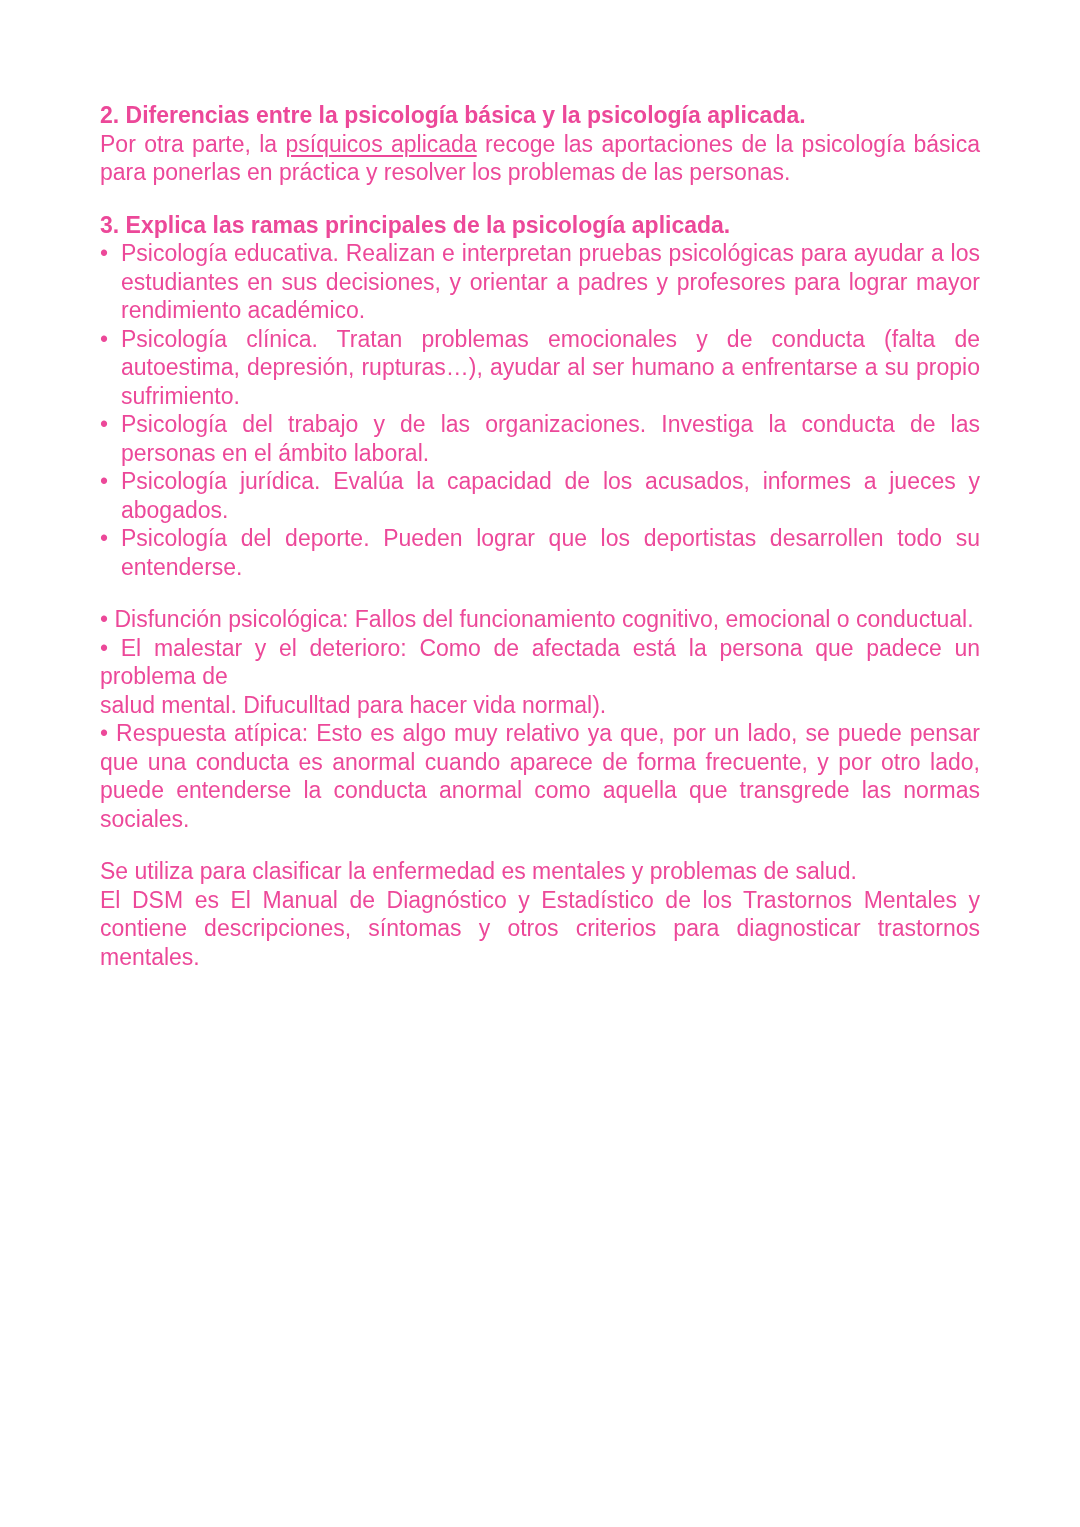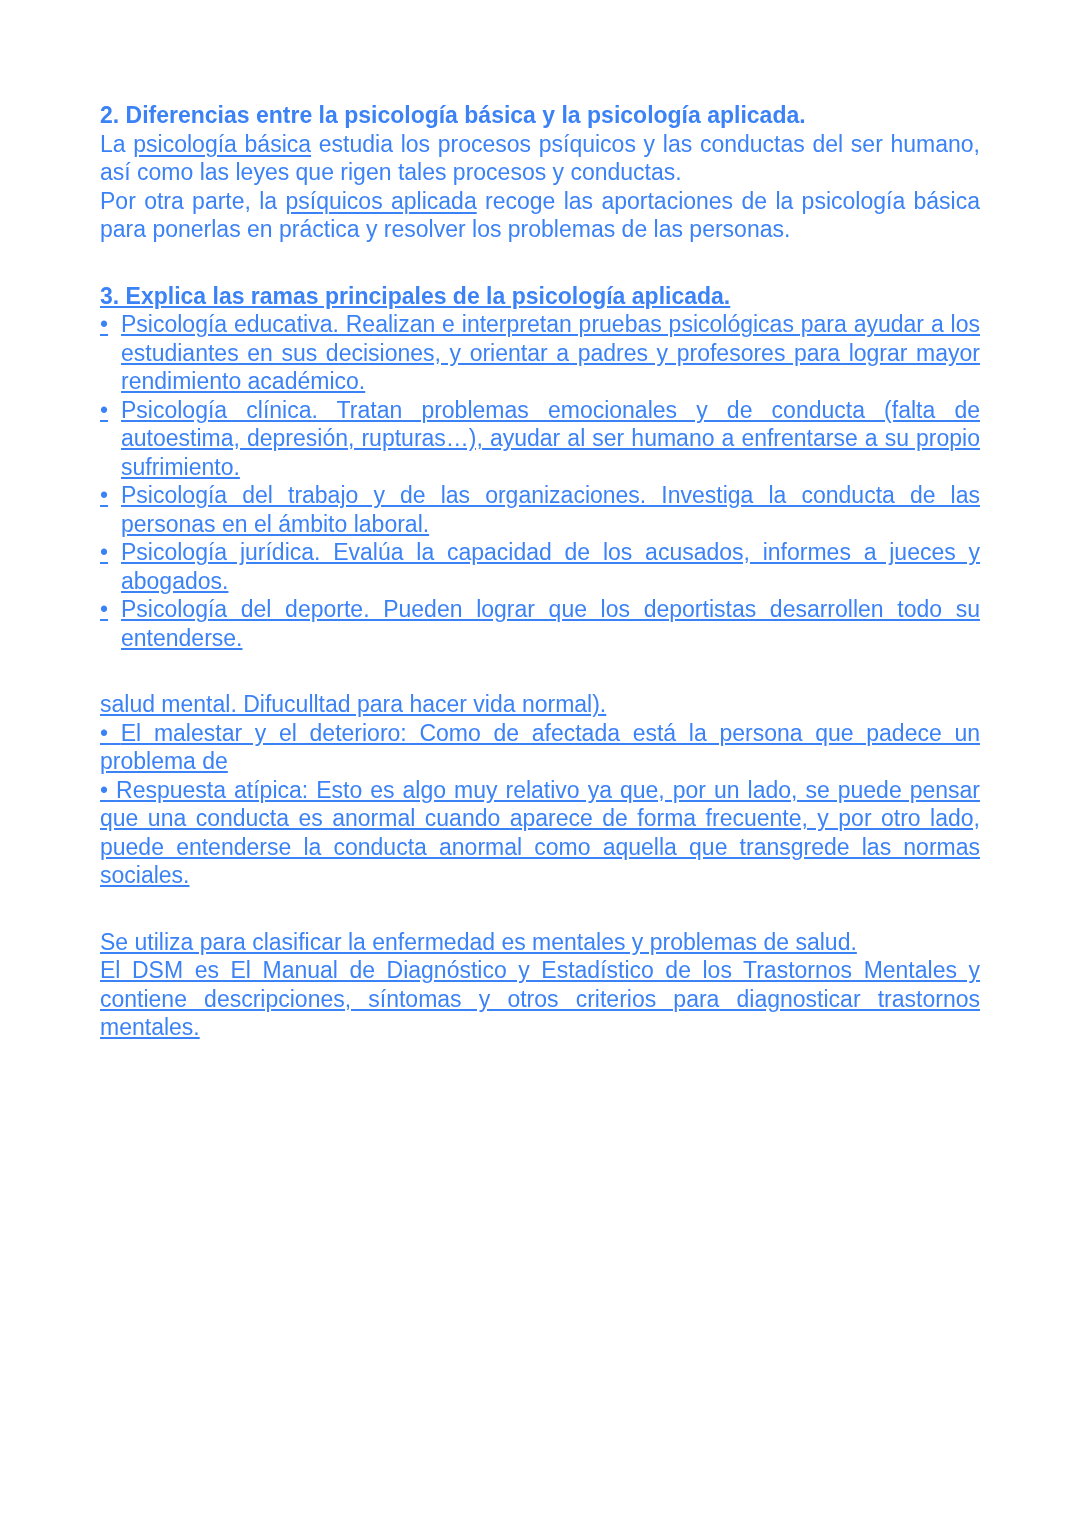--- a/index.html
+++ b/index.html
@@ -11,25 +11,25 @@
   .page {
     position: relative;
     width: 1080px;
     height: 1527px;
     box-sizing: border-box;
     background: #ffffff;
     padding: 101px 100px 16px 100px;
     font-family: "Liberation Sans", sans-serif;
     font-size: 23px;
     line-height: 28.5px;
-    color: #3b82f6;
+    color: #ec4899;
     overflow: hidden;
   }
   section { margin: 0; }
-  .sec { margin-top: 38px; text-decoration: underline; }
+  .sec { margin-top: 24px; }
   h2.hd {
     margin: 0;
     font-size: 23px;
     line-height: 28.5px;
     font-weight: 700;
     text-align: justify;
   }
   p {
     margin: 0;
     text-align: justify;
@@ -60,21 +60,20 @@
     display: inline;
   }
 </style>
 </head>
 <body>
 
 <div class="page">
 
   <section>
     <h2 class="hd">2. Diferencias entre la psicología básica y la psicología aplicada.</h2>
-    <p><span>La </span><span class="u">psicología básica</span><span> estudia los procesos psíquicos y las conductas del ser humano, así como las leyes que rigen tales procesos y conductas.</span></p>
     <p><span>Por otra parte, la </span><span class="u">psíquicos aplicada</span><span> recoge las aportaciones de la psicología básica para ponerlas en práctica y resolver los problemas de las personas.</span></p>
   </section>
 
   <section class="sec">
     <h2 class="hd">3. Explica las ramas principales de la psicología aplicada.</h2>
     <ul class="hang-list">
       <li>
         <span class="bullet">•</span>
         <span class="li-text">Psicología educativa. Realizan e interpretan pruebas psicológicas para ayudar a los estudiantes en sus decisiones, y orientar a padres y profesores para lograr mayor rendimiento académico.</span>
       </li>
@@ -91,22 +90,23 @@
         <span class="li-text">Psicología jurídica. Evalúa la capacidad de los acusados, informes a jueces y abogados.</span>
       </li>
       <li>
         <span class="bullet">•</span>
         <span class="li-text">Psicología del deporte. Pueden lograr que los deportistas desarrollen todo su entenderse.</span>
       </li>
     </ul>
   </section>
 
   <section class="sec">
+    <p><span class="ib">•</span> <span>Disfunción psicológica: Fallos del funcionamiento cognitivo, emocional o conductual.</span></p>
+    <p><span class="ib">•</span> <span>El malestar y el deterioro: Como de afectada está la persona que padece un problema de</span></p>
     <p>salud mental. Difuculltad para hacer vida normal).</p>
-    <p><span class="ib">•</span> <span>El malestar y el deterioro: Como de afectada está la persona que padece un problema de</span></p>
     <p><span class="ib">•</span> <span>Respuesta atípica: Esto es algo muy relativo ya que, por un lado, se puede pensar que una conducta es anormal cuando aparece de forma frecuente, y por otro lado, puede entenderse la conducta anormal como aquella que transgrede las normas sociales.</span></p>
   </section>
 
   <section class="sec">
     <p>Se utiliza para clasificar la enfermedad es mentales y problemas de salud.</p>
     <p>El DSM es El Manual de Diagnóstico y Estadístico de los Trastornos Mentales y contiene descripciones, síntomas y otros criterios para diagnosticar trastornos mentales.</p>
   </section>
 
 </div>
 

